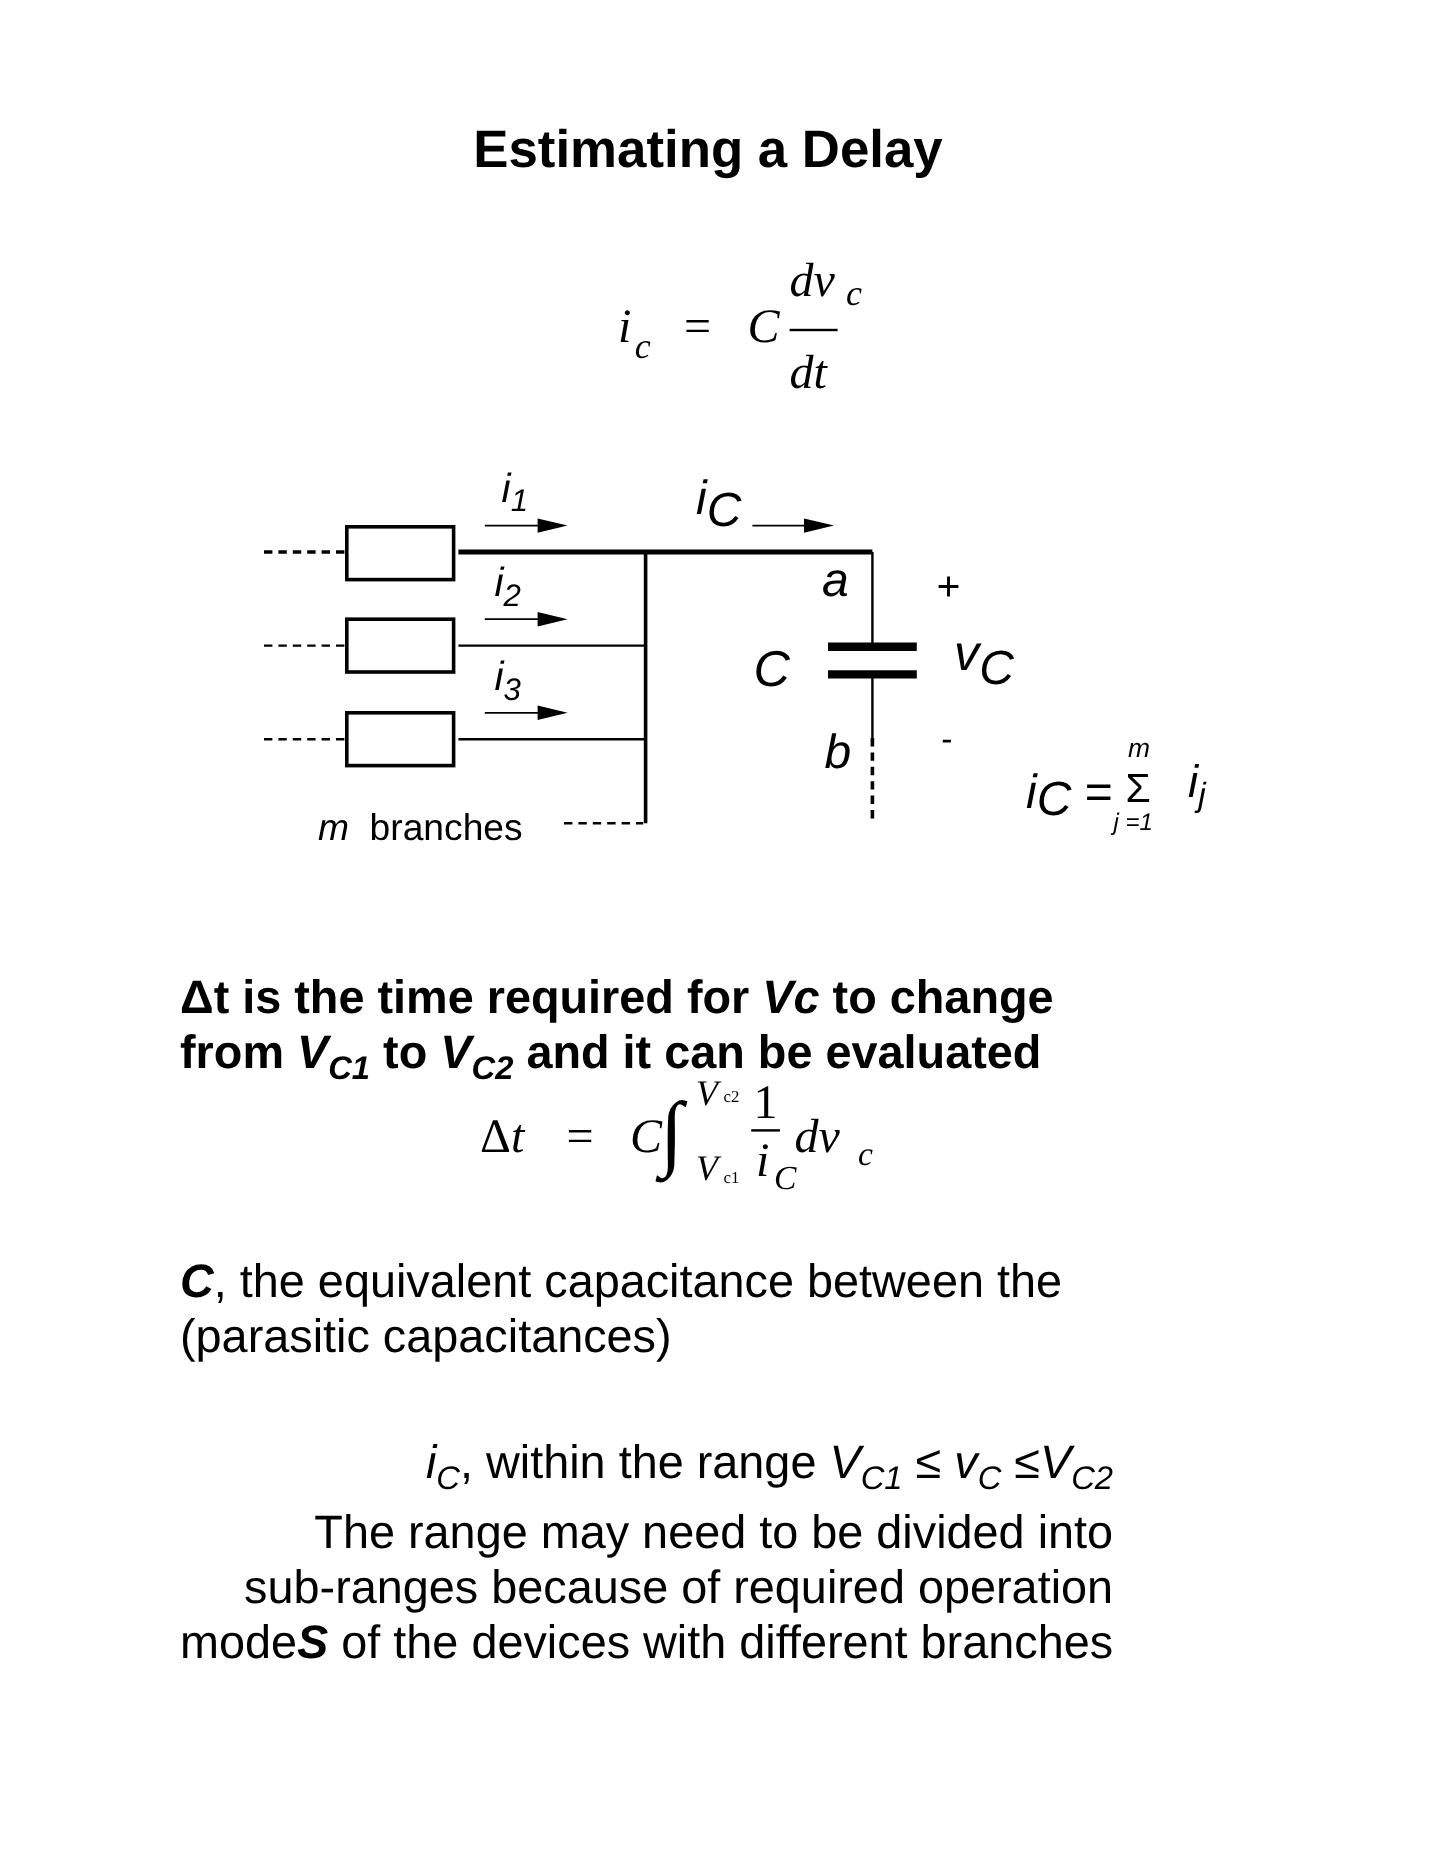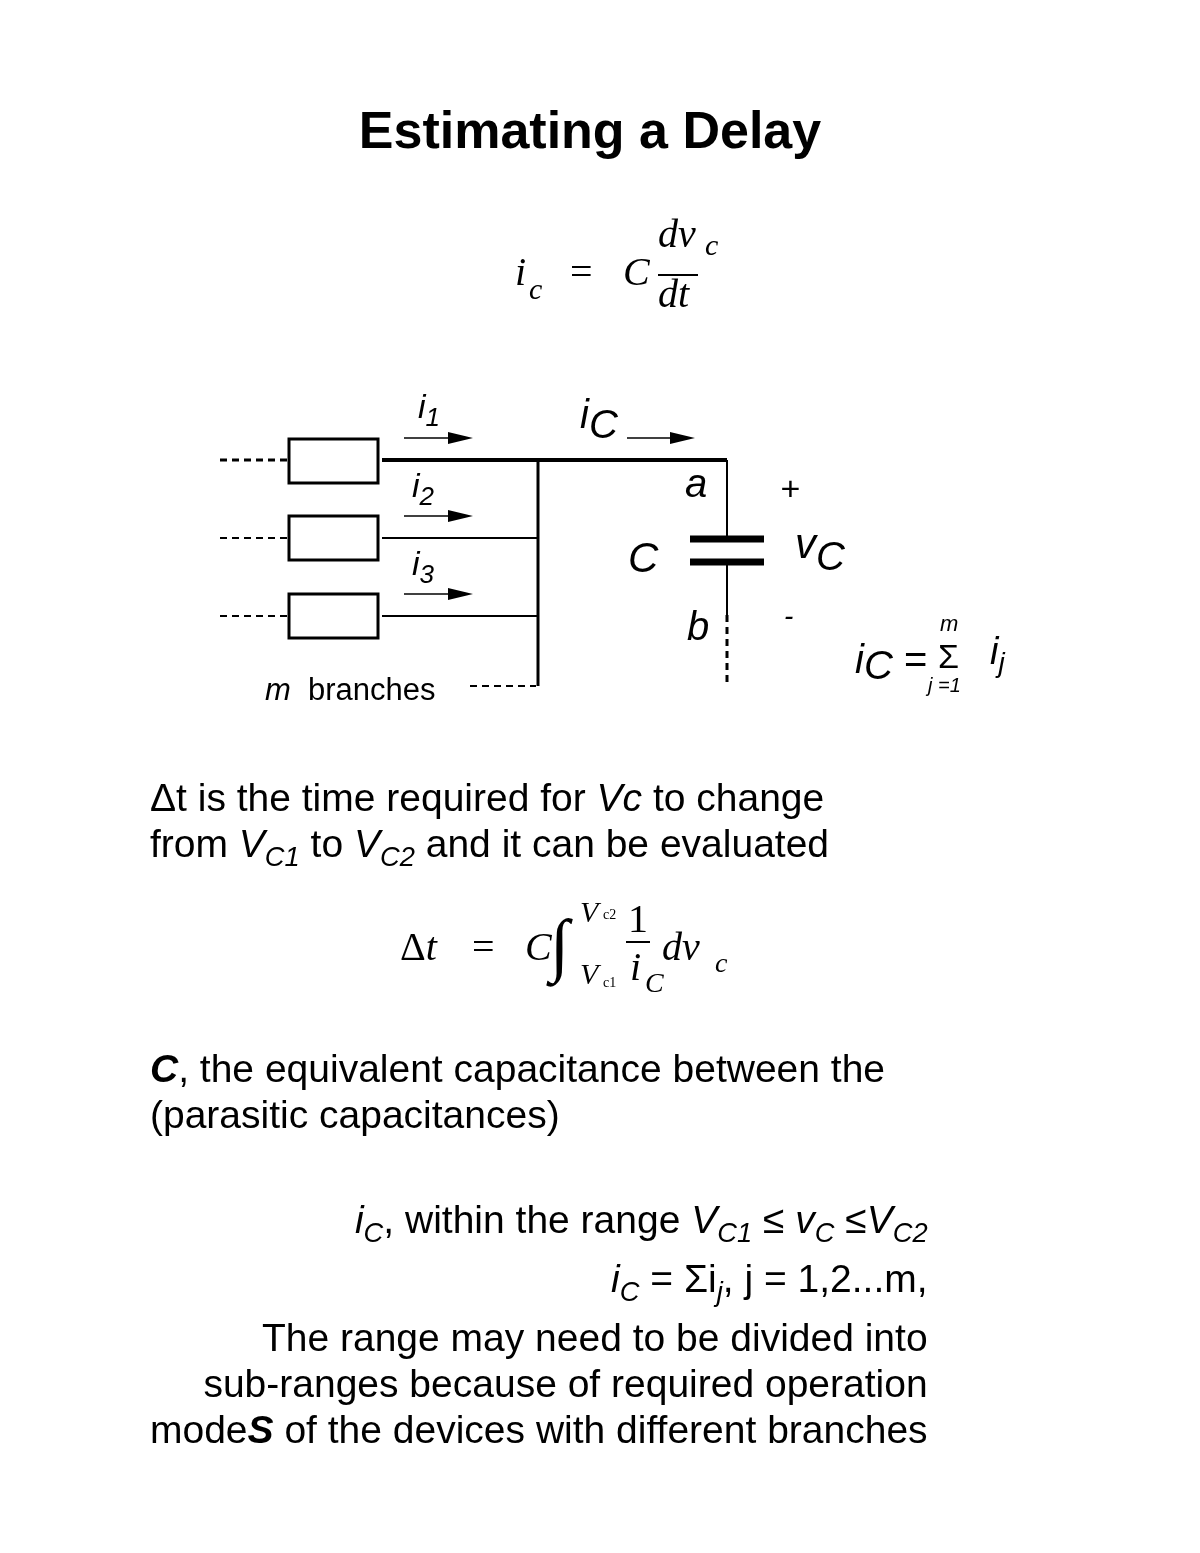--- a/index.html
+++ b/index.html
@@ -1,39 +1,39 @@
 <!DOCTYPE html>
 <html><head>
 <meta charset="utf-8">
 <style>
   html, body { margin: 0; padding: 0; background: #ffffff; }
   body { width: 1200px; height: 1553px; position: relative; overflow: hidden; color: #000; font-family: "Liberation Sans", sans-serif; }
   .abs { position: absolute; }
-  .title { left: 0; width: 1180px; top: 100px; text-align: center; font-weight: bold; font-size: 52px; }
+  .title { left: 0; width: 1180px; top: 100px; text-align: center; font-weight: bold; font-size: 44px; }
   .serif { font-family: "Liberation Serif", serif; font-style: italic; }
   .eq1 { left: 515px; top: 210px; width: 260px; height: 120px; font-size: 40px; }
   .body-text { left: 150px; font-size: 39px; line-height: 46px; white-space: nowrap; }
   sub, sup { font-size: 70%; }
   .it { font-style: italic; }
   .bi { font-style: italic; font-weight: bold; }
 </style>
 </head>
 <body>
 
 <div class="abs title">Estimating a Delay</div>
 
 <div class="abs eq1 serif">
   <span class="abs" style="left:0;top:38px;">i</span>
   <span class="abs" style="left:14px;top:62px;font-size:30px;">c</span>
   <span class="abs" style="left:55px;top:38px;font-style:normal;">=</span>
   <span class="abs" style="left:108px;top:38px;">C</span>
   <span class="abs" style="left:143px;top:0px;">dv</span>
   <span class="abs" style="left:190px;top:18px;font-size:30px;">c</span>
   <div class="abs" style="left:143px;top:64px;width:40px;height:2px;background:#000;"></div>
-  <span class="abs" style="left:143px;top:60px;">dt</span>
+  <span class="abs" style="left:143px;top:76px;">dt</span>
 </div>
 
 <svg class="abs" style="left:0;top:0;" width="1200" height="760">
   <g stroke="#000" fill="none">
     <line x1="220" y1="460" x2="288" y2="460" stroke-width="3" stroke-dasharray="7,5"></line>
     <line x1="220" y1="538" x2="288" y2="538" stroke-width="2" stroke-dasharray="7,5"></line>
     <line x1="220" y1="616" x2="288" y2="616" stroke-width="2" stroke-dasharray="7,5"></line>
     <rect x="289" y="439" width="89" height="44" stroke-width="3"></rect>
     <rect x="289" y="516" width="89" height="44" stroke-width="3"></rect>
     <rect x="289" y="594" width="89" height="44" stroke-width="3"></rect>
@@ -72,21 +72,21 @@
     <text x="265" y="700" font-size="31">m</text>
     <text x="855" y="673" font-size="40">i<tspan dy="6">C</tspan><tspan dy="-6" font-style="normal"> =</tspan></text>
     <text x="940" y="631" font-size="22">m</text>
     <text x="938" y="668" font-size="34" font-style="normal">Σ</text>
     <text x="928" y="692" font-size="20">j =1</text>
     <text x="990" y="664" font-size="38">i<tspan font-size="28" dy="8">j</tspan></text>
   </g>
   <text x="308" y="700" font-family="Liberation Sans, sans-serif" font-size="31" fill="#000">branches</text>
 </svg>
 
-<div class="abs body-text" style="top:775px;">
+<div class="abs body-text" style="top:809px;font-weight:bold;">
   <div><span>Δt is the time required for </span><span class="it">Vc</span><span> to change</span></div>
   <div><span>from </span><span class="it">V</span><sub class="it">C1</sub><span> to </span><span class="it">V</span><sub class="it">C2</sub><span> and it can be evaluated</span></div>
 </div>
 
 <div class="abs serif" style="left:400px;top:895px;width:360px;height:120px;font-size:40px;">
   <span class="abs" style="left:0;top:28px;"><span style="font-style:normal;">Δ</span>t</span>
   <span class="abs" style="left:72px;top:28px;font-style:normal;">=</span>
   <span class="abs" style="left:125px;top:28px;">C</span>
   <span class="abs" style="left:150px;top:10px;font-size:70px;font-style:normal;">∫</span>
   <span class="abs" style="left:180px;top:0px;font-size:30px;">V</span>
@@ -101,17 +101,16 @@
   <span class="abs" style="left:315px;top:52px;font-size:28px;">c</span>
 </div>
 
 <div class="abs body-text" style="top:1046px;">
   <div><span class="bi">C</span><span>, the equivalent capacitance between the</span></div>
   <div>(parasitic capacitances)</div>
 </div>
 
 <div class="abs body-text" style="top:1197px;text-align:right;">
   <div><span class="it">i</span><sub class="it">C</sub><span>, within the range </span><span class="it">V</span><sub class="it">C1</sub><span class="it"> ≤ v</span><sub class="it">C</sub><span class="it"> ≤V</span><sub class="it">C2</sub></div>
-  <div><span class="it">i</span><sub class="it">C</sub><span> = Σi</span><sub class="it">j</sub><span>, j = 1,2...m,</span></div>
   <div>The range may need to be divided into</div>
   <div>sub-ranges because of required operation</div>
   <div><span>mode</span><span class="bi">S</span><span> of the devices with different branches</span></div>
 </div>
 
 </body></html>

